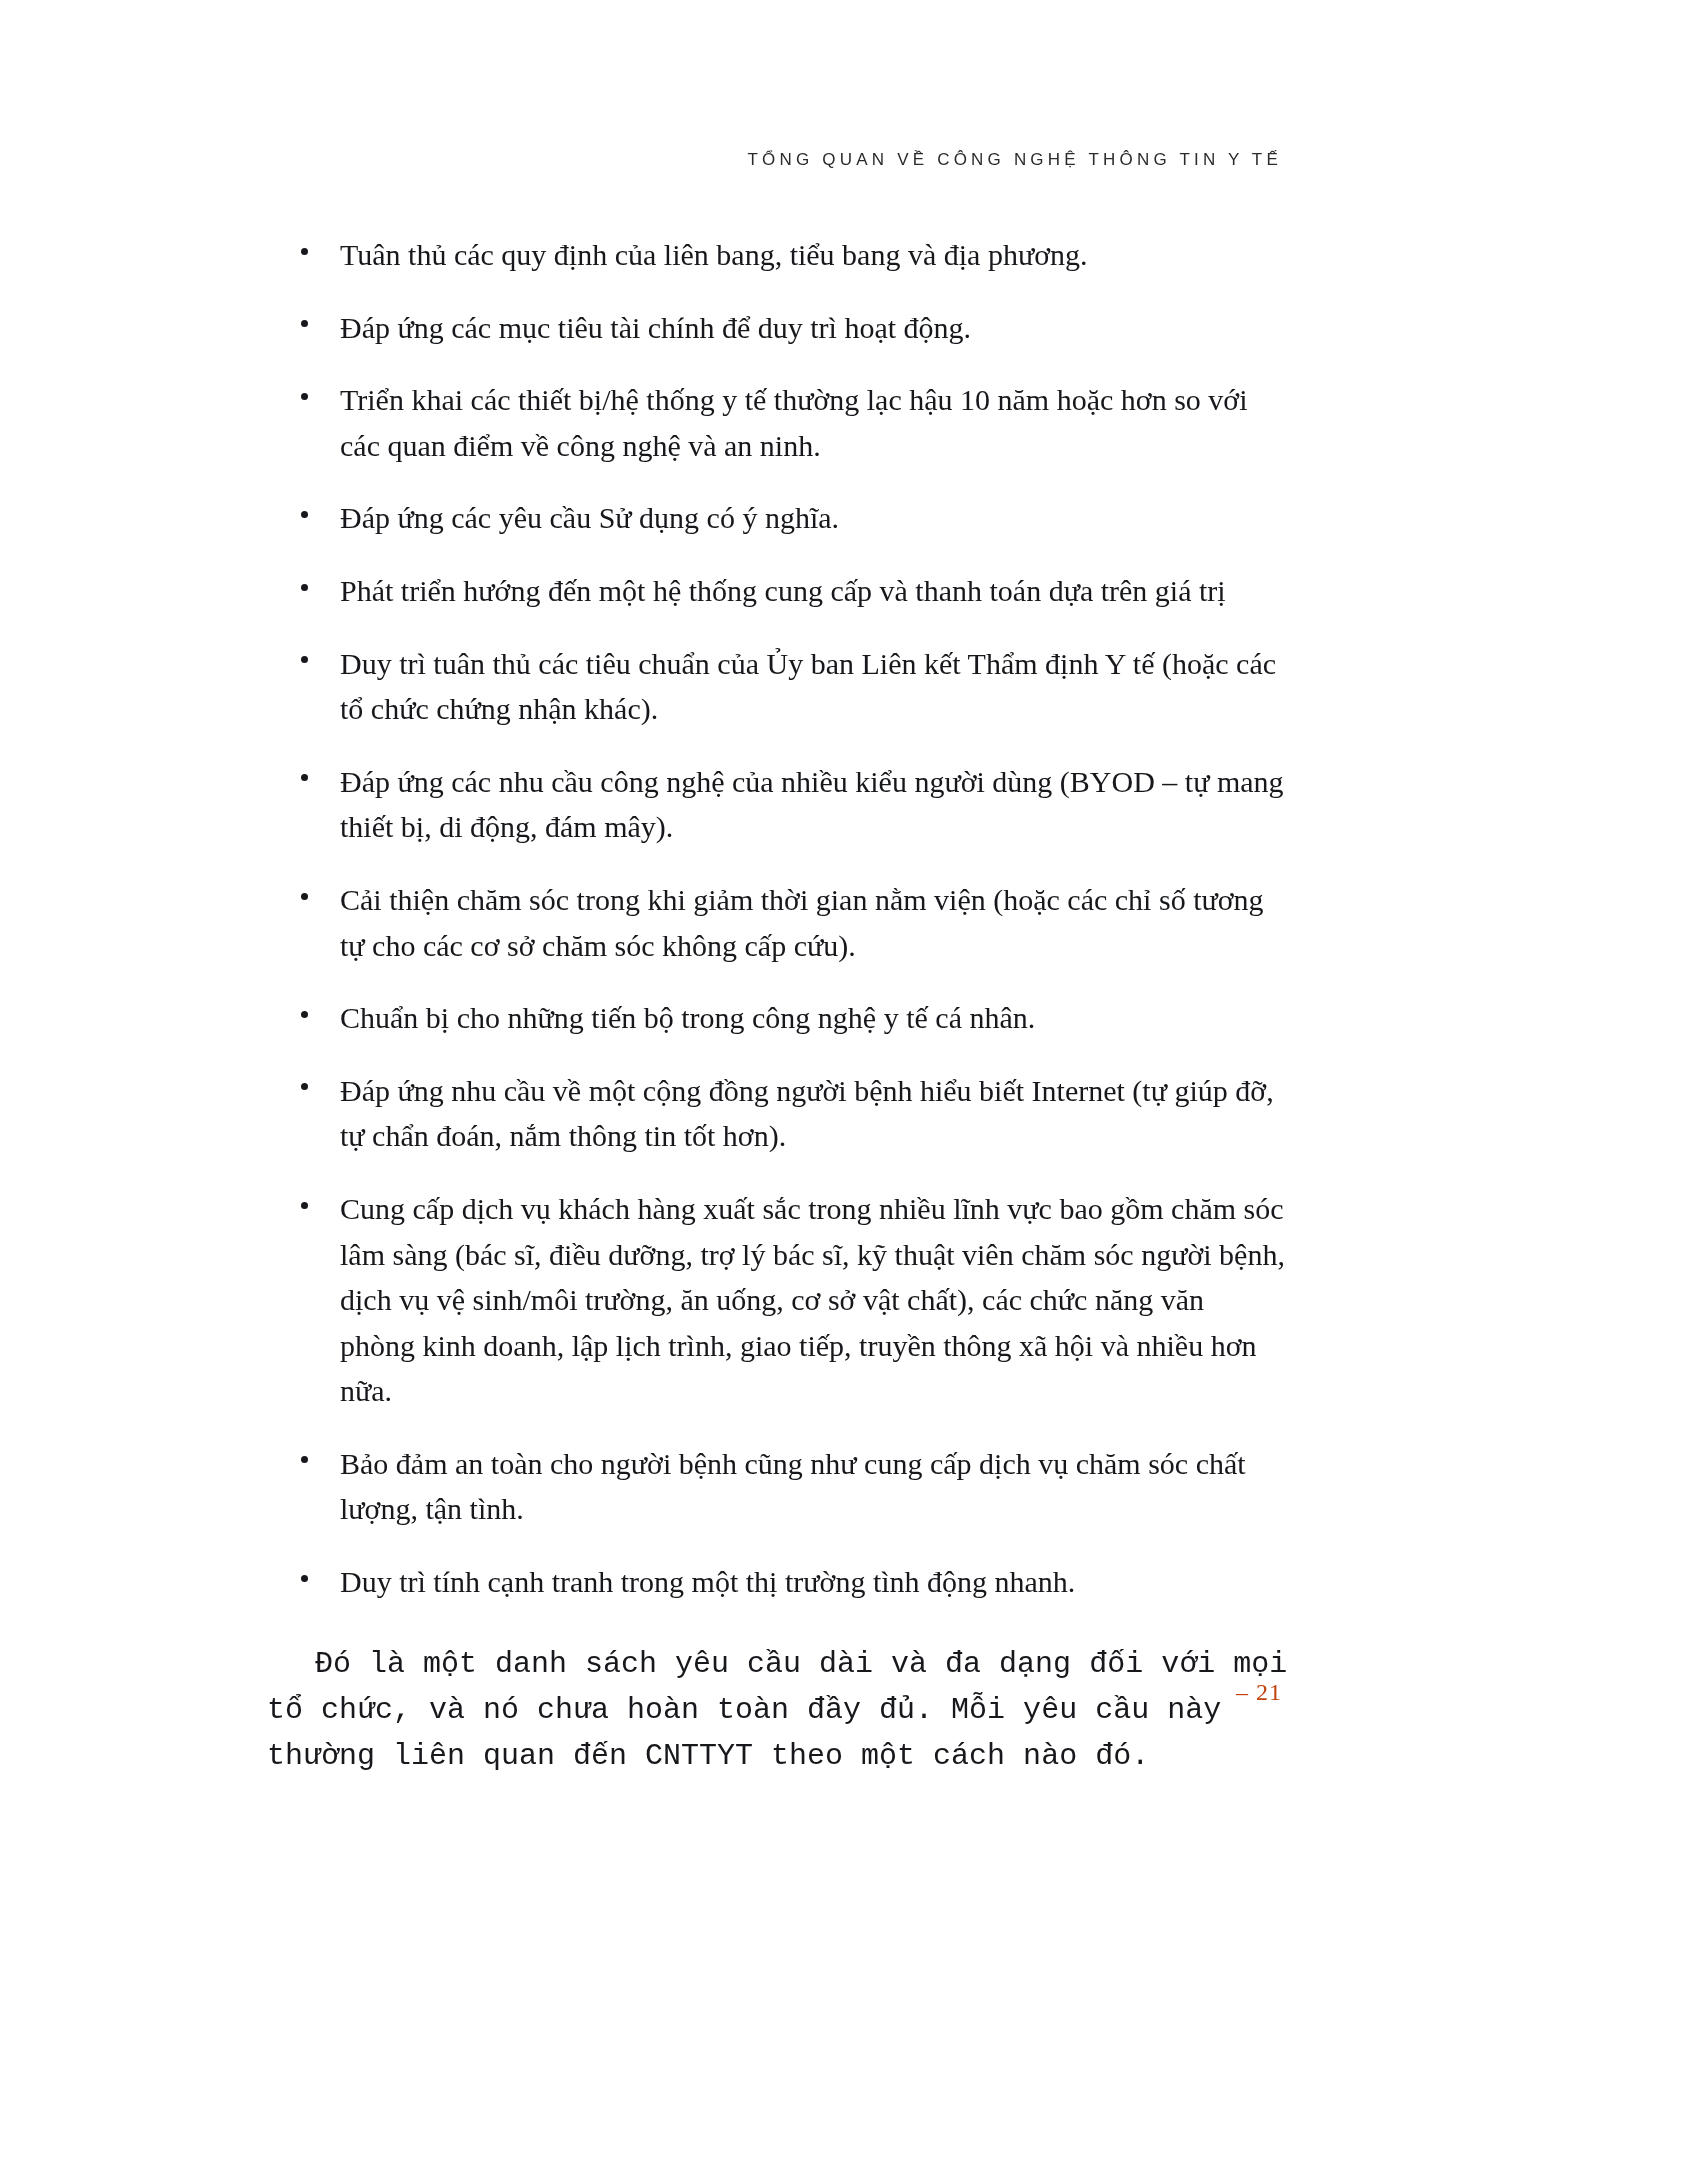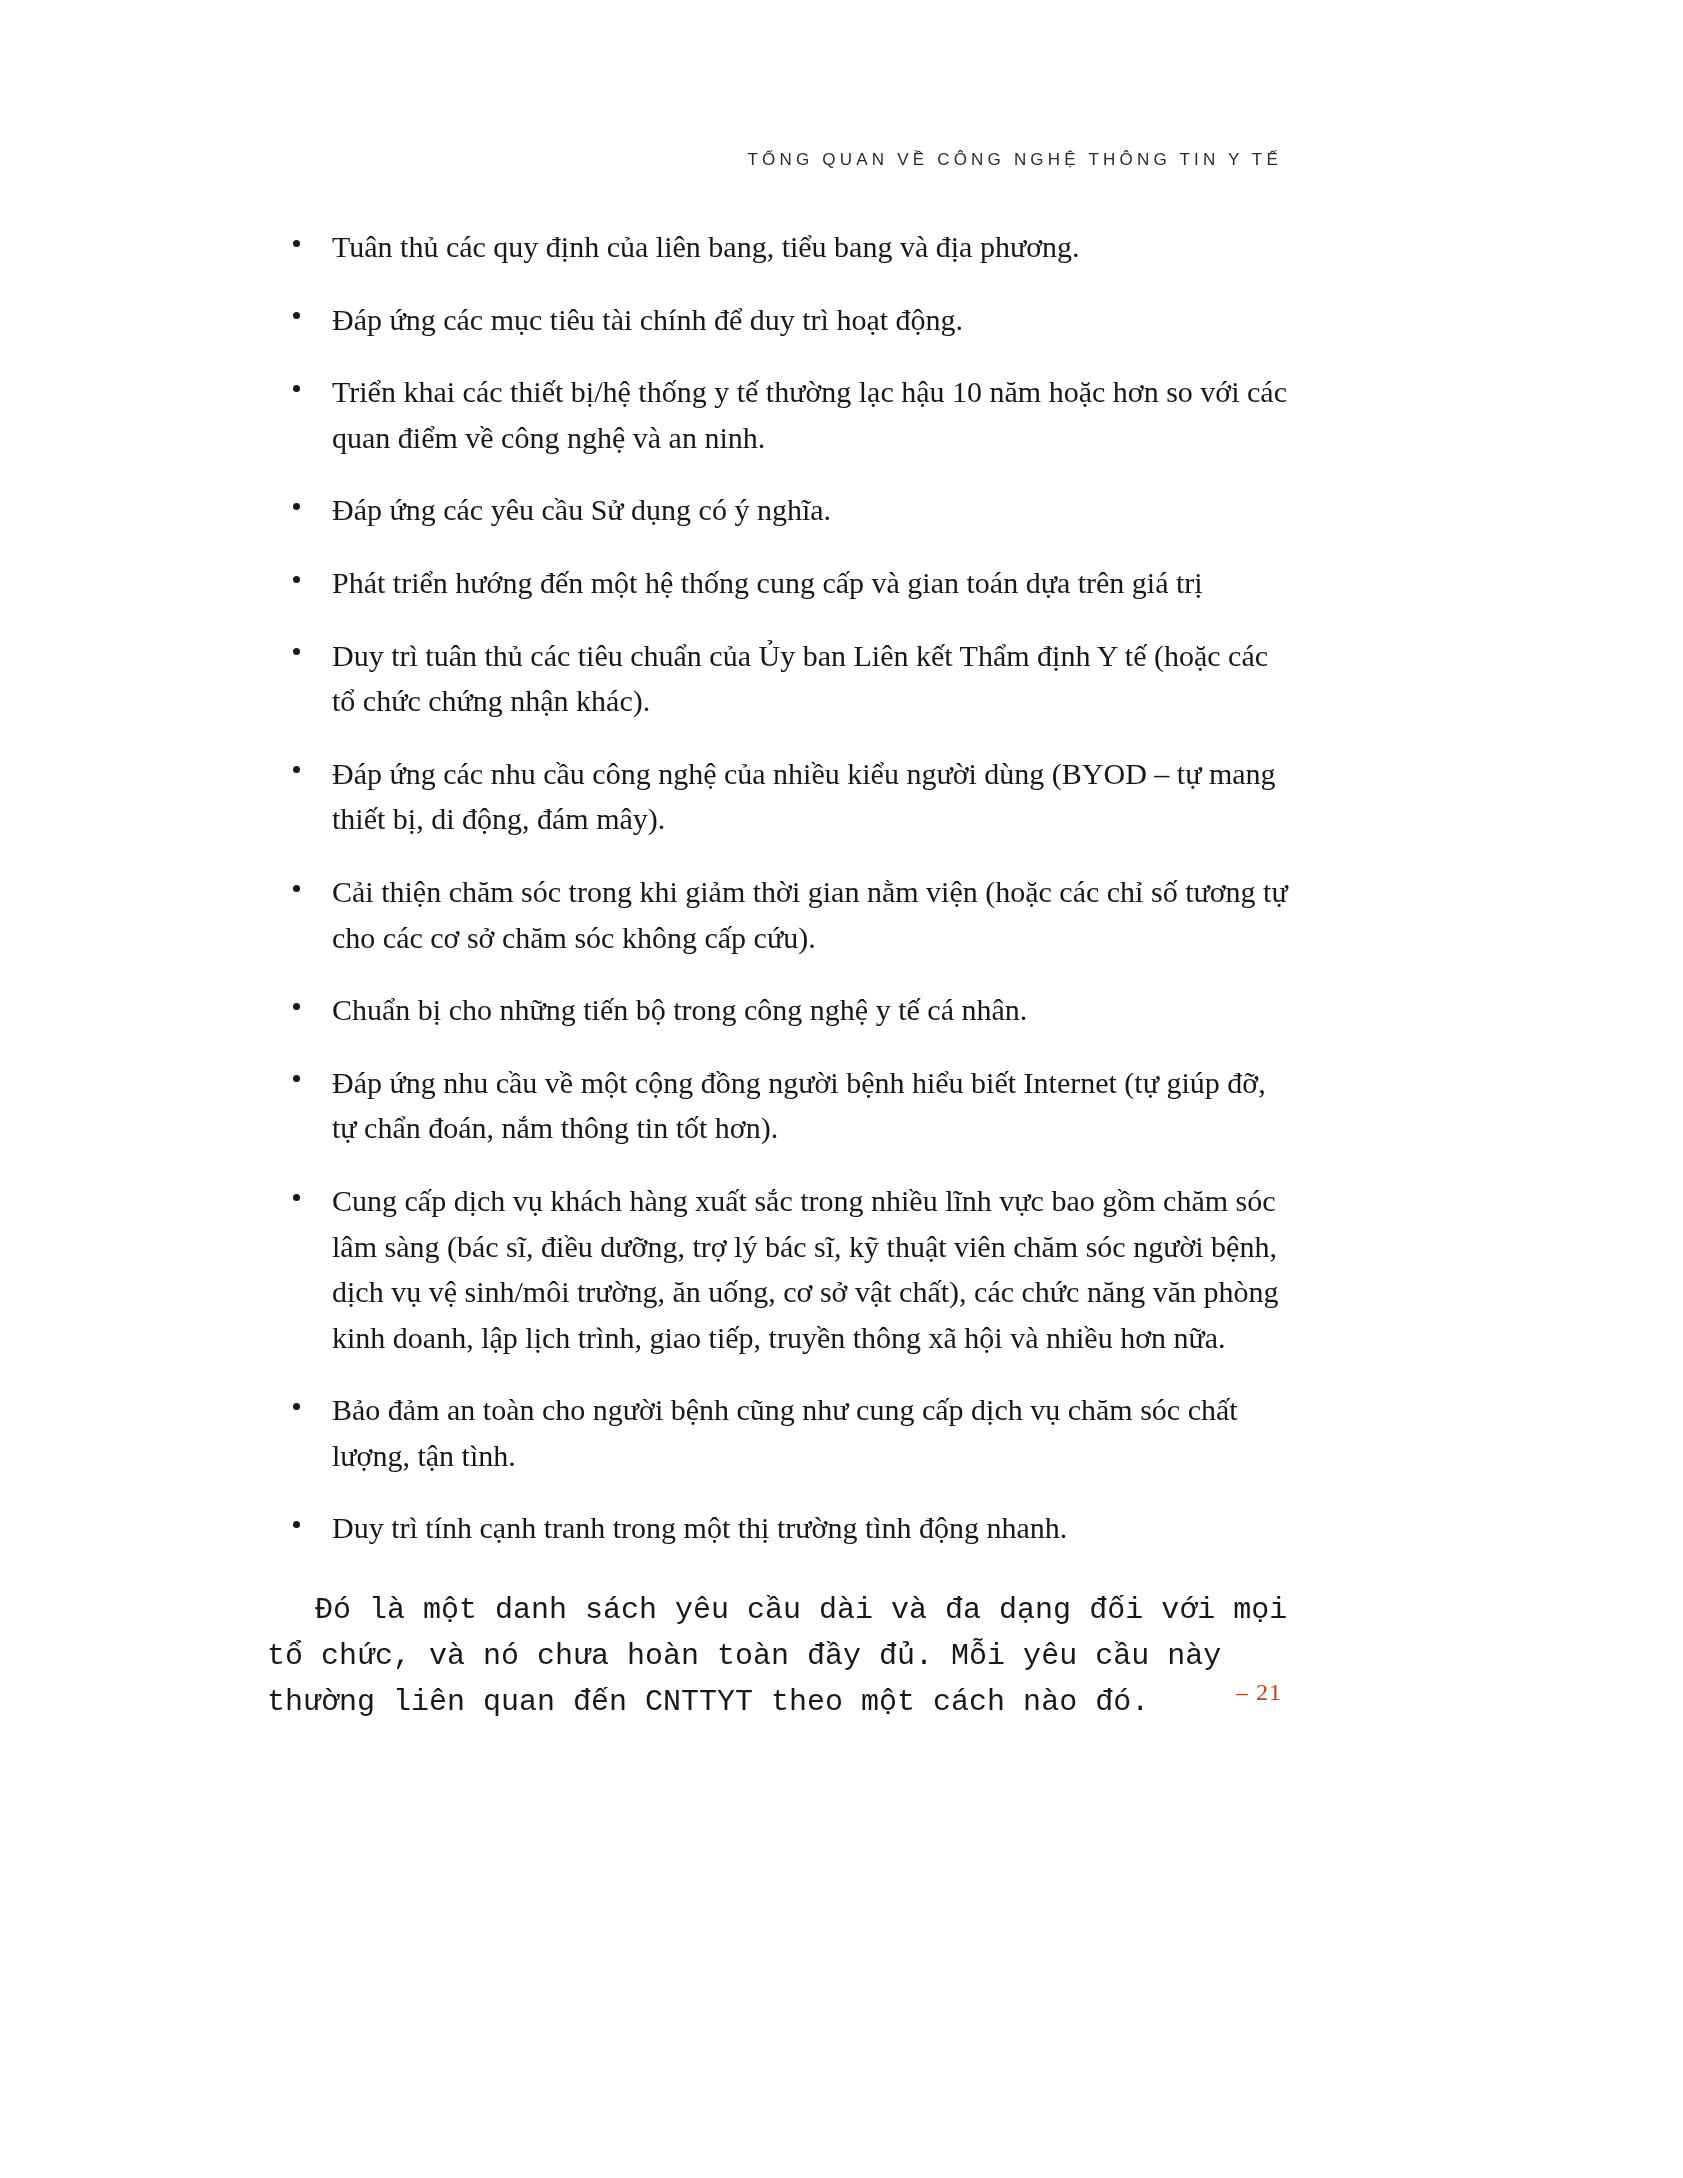--- a/index.html
+++ b/index.html
@@ -36,21 +36,21 @@
     text-transform: uppercase;
   }
   .content {
     position: absolute;
     left: 267px;
     top: 220px;
     width: 1030px;
   }
   ul.bullets {
     list-style: none;
-    margin: 4px;
+    margin: 12px;
     padding: 0;
   }
   ul.bullets li {
     position: relative;
     margin: 0 0 27px 0;
     padding-left: 61px;
     font-size: 30px;
     line-height: 1.52;
     text-align: left;
     color: #16181c;
@@ -88,21 +88,21 @@
 <div class="page">
 
   <div class="running-head">Tổng quan về công nghệ thông tin y tế</div>
 
   <div class="content">
     <ul class="bullets">
       <li><span class="dot"></span><span>Tuân thủ các quy định của liên bang, tiểu bang và địa phương.</span></li>
       <li><span class="dot"></span><span>Đáp ứng các mục tiêu tài chính để duy trì hoạt động.</span></li>
       <li><span class="dot"></span><span>Triển khai các thiết bị/hệ thống y tế thường lạc hậu 10 năm hoặc hơn so với các quan điểm về công nghệ và an ninh.</span></li>
       <li><span class="dot"></span><span>Đáp ứng các yêu cầu Sử dụng có ý nghĩa.</span></li>
-      <li><span class="dot"></span><span>Phát triển hướng đến một hệ thống cung cấp và gian toán dựa trên giá trị</span></li>
+      <li><span class="dot"></span><span>Phát triển hướng đến một hệ thống cung cấp và thanh toán dựa trên giá trị</span></li>
       <li><span class="dot"></span><span>Duy trì tuân thủ các tiêu chuẩn của Ủy ban Liên kết Thẩm định Y tế (hoặc các tổ chức chứng nhận khác).</span></li>
       <li><span class="dot"></span><span>Đáp ứng các nhu cầu công nghệ của nhiều kiểu người dùng (BYOD – tự mang thiết bị, di động, đám mây).</span></li>
       <li><span class="dot"></span><span>Cải thiện chăm sóc trong khi giảm thời gian nằm viện (hoặc các chỉ số tương tự cho các cơ sở chăm sóc không cấp cứu).</span></li>
       <li><span class="dot"></span><span>Chuẩn bị cho những tiến bộ trong công nghệ y tế cá nhân.</span></li>
       <li><span class="dot"></span><span>Đáp ứng nhu cầu về một cộng đồng người bệnh hiểu biết Internet (tự giúp đỡ, tự chẩn đoán, nắm thông tin tốt hơn).</span></li>
       <li><span class="dot"></span><span>Cung cấp dịch vụ khách hàng xuất sắc trong nhiều lĩnh vực bao gồm chăm sóc lâm sàng (bác sĩ, điều dưỡng, trợ lý bác sĩ, kỹ thuật viên chăm sóc người bệnh, dịch vụ vệ sinh/môi trường, ăn uống, cơ sở vật chất), các chức năng văn phòng kinh doanh, lập lịch trình, giao tiếp, truyền thông xã hội và nhiều hơn nữa.</span></li>
       <li><span class="dot"></span><span>Bảo đảm an toàn cho người bệnh cũng như cung cấp dịch vụ chăm sóc chất lượng, tận tình.</span></li>
       <li><span class="dot"></span><span>Duy trì tính cạnh tranh trong một thị trường tình động nhanh.</span></li>
     </ul>
 

